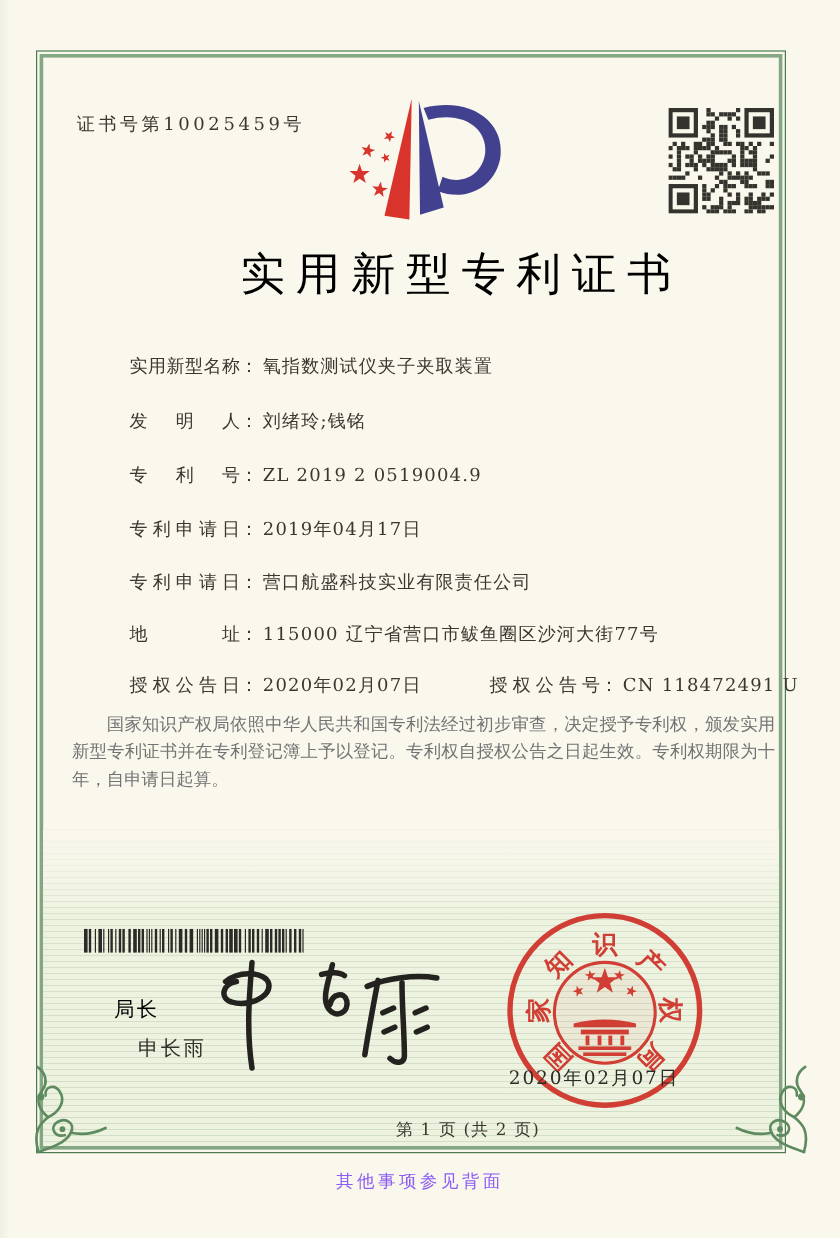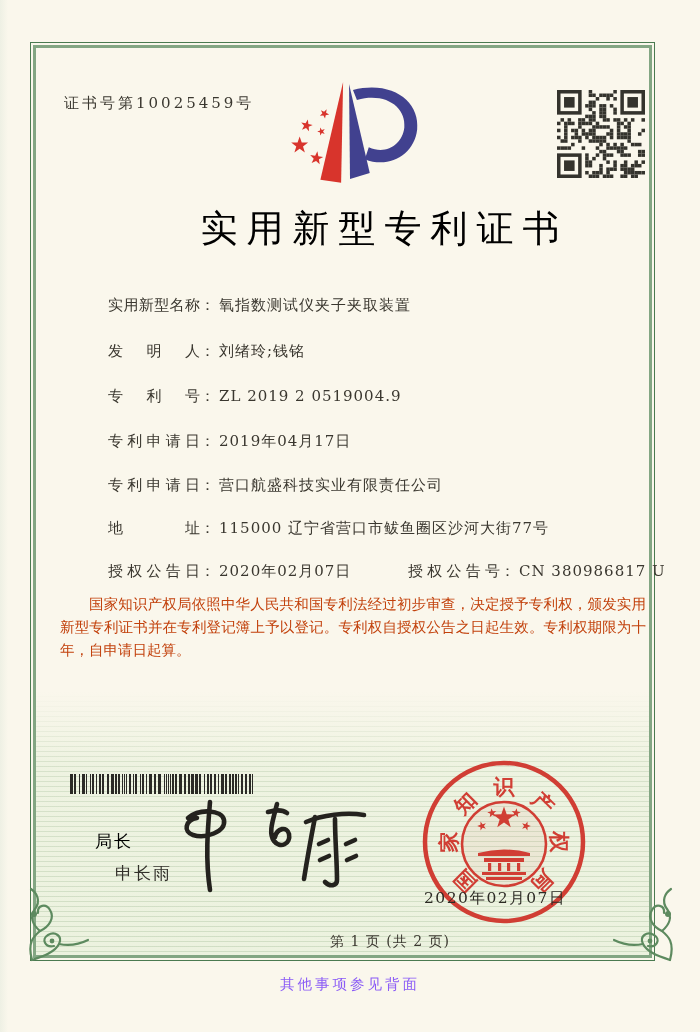--- a/index.html
+++ b/index.html
@@ -29,21 +29,21 @@
 
   .row{position:absolute;left:60px;font-size:15px;white-space:nowrap;color:#3a372f;margin-left:48px;}
   .row .lbl{display:inline-block;width:92px;text-align:justify;text-align-last:justify;vertical-align:bottom;}
   .row .colon{display:inline-block;margin:0 4px 0 0;}
   .row .val{letter-spacing:1px;}
   .row.r0{top:296px}.row.r1{top:342px}.row.r2{top:387px}.row.r3{top:432px}
   .row.r4{top:476px}.row.r5{top:519px}.row.r6{top:562px}
   .pair2{position:absolute;left:300px;top:0;}
 
   .paras{position:absolute;left:60px;top:593px;width:586px;font-size:14.5px;line-height:23px;
-        text-align:justify;color:#c2410c;}
+        text-align:justify;color:#737373;}
   .paras p{margin:0;text-indent:2em;}
 
   .barcode{position:absolute;left:70px;top:774px;width:186px;height:20px;}
 
   .sig-title{position:absolute;left:95px;top:830px;font-size:17px;letter-spacing:2px;
         font-family:"DejaVu Sans","Liberation Sans",sans-serif;color:#000000;}
   .sig-name{position:absolute;left:95px;top:862px;font-size:17px;letter-spacing:2px;
         font-family:"DejaVu Sans","Liberation Sans",sans-serif;color:#33312b;margin-left:20px;}
   .signature{position:absolute;left:148px;top:786px;width:232px;height:112px;}
 
@@ -335,21 +335,21 @@
   </div>
   <div class="row r4">
     <span class="lbl">专利申请日</span><span class="colon">：</span><span class="val">营口航盛科技实业有限责任公司</span>
   </div>
   <div class="row r5">
     <span class="lbl">地址</span><span class="colon">：</span><span class="val">115000  辽宁省营口市鲅鱼圈区沙河大街77号</span>
   </div>
   <div class="row r6">
     <span class="lbl">授权公告日</span><span class="colon">：</span><span class="val">2020年02月07日</span>
     <span class="pair2">
-      <span class="lbl">授权公告号</span><span class="colon">：</span><span class="val">CN 380986817 U</span>
+      <span class="lbl">授权公告号</span><span class="colon">：</span><span class="val">CN 118472491 U</span>
     </span>
   </div>
 
   <div class="paras">
     <p>国家知识产权局依照中华人民共和国专利法经过初步审查，决定授予专利权，颁发实用新型专利证书并在专利登记簿上予以登记。专利权自授权公告之日起生效。专利权期限为十年，自申请日起算。</p>
   </div>
 
   <svg class="barcode" id="barcode" viewBox="0 0 186 20" preserveAspectRatio="none">
       <rect x="0" y="0" width="3" height="20" fill="#2b2a26"></rect>
       <rect x="4" y="0" width="2" height="20" fill="#2b2a26"></rect>

